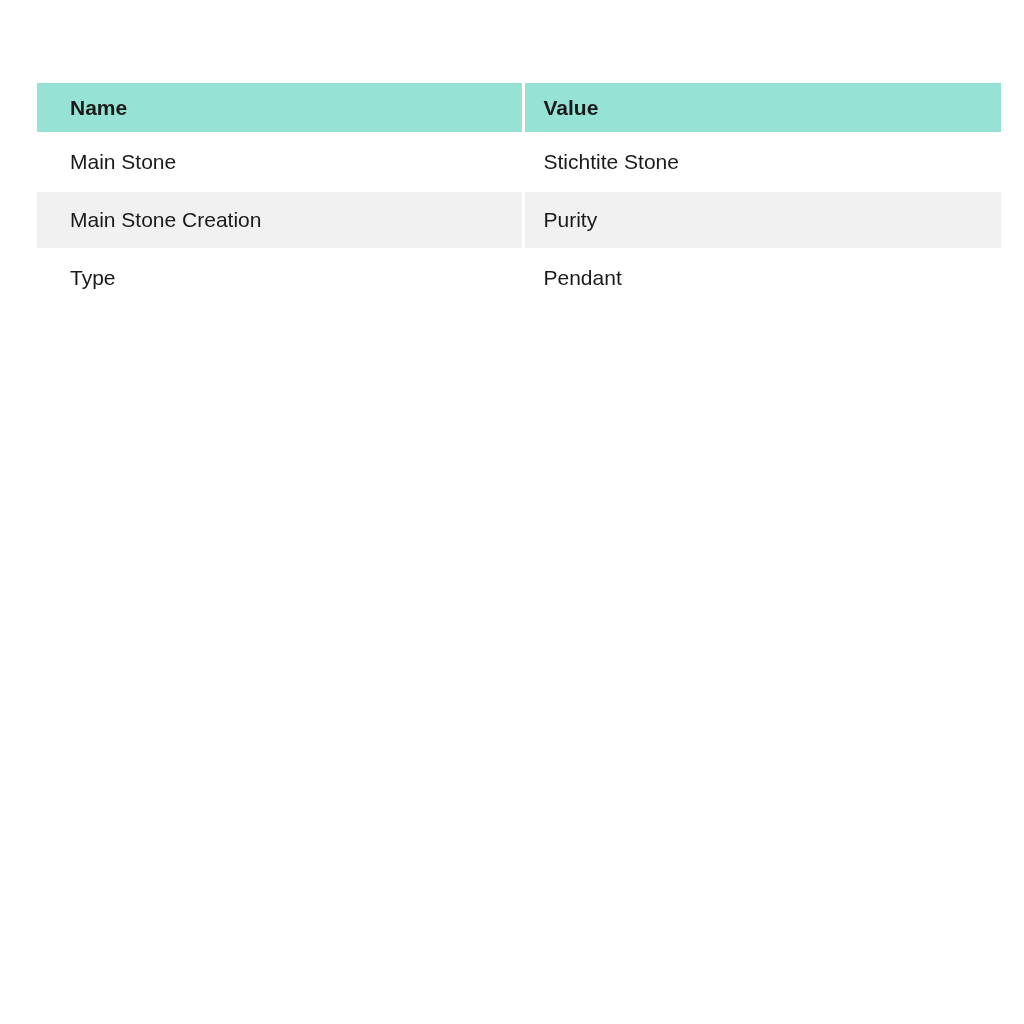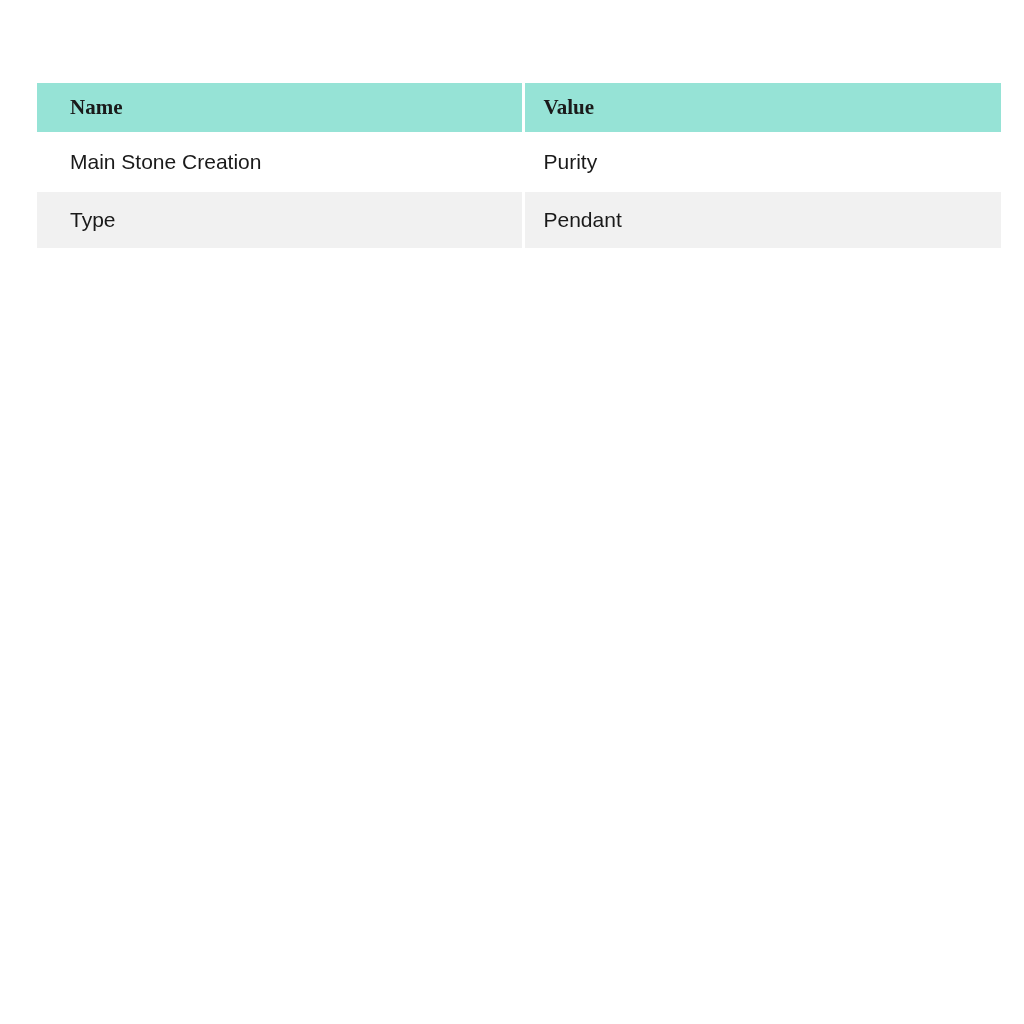--- a/index.html
+++ b/index.html
@@ -35,21 +35,20 @@
   table.spec-table col.col-name  { width: 486px; }
   table.spec-table col.col-value { width: 478px; }
 
   table.spec-table th {
     background: var(--header-bg);
     height: 50px;
     text-align: left;
     vertical-align: middle;
     font-weight: 700;
     padding: 0 0 0 33px;
-    font-family: Liberation Serif, serif;
   }
   table.spec-table td {
     height: 58px;
     vertical-align: middle;
     font-weight: 400;
     padding: 0 0 0 33px;
     border-top: 2px solid var(--divider-color);
     border-bottom: 2px solid var(--divider-color);
   }
   table.spec-table th:first-child,
@@ -77,20 +76,24 @@
       <col class="col-value">
     </colgroup>
     <thead>
       <tr>
         <th>Name</th>
         <th>Value</th>
       </tr>
     </thead>
     <tbody>
         <tr>
+    <td>Main Stone</td>
+    <td>Stichtite Stone</td>
+  </tr>
+        <tr>
     <td>Main Stone Creation</td>
     <td>Purity</td>
   </tr>
         <tr>
     <td>Type</td>
     <td>Pendant</td>
   </tr>
       </tbody>
   </table>
 </div>

